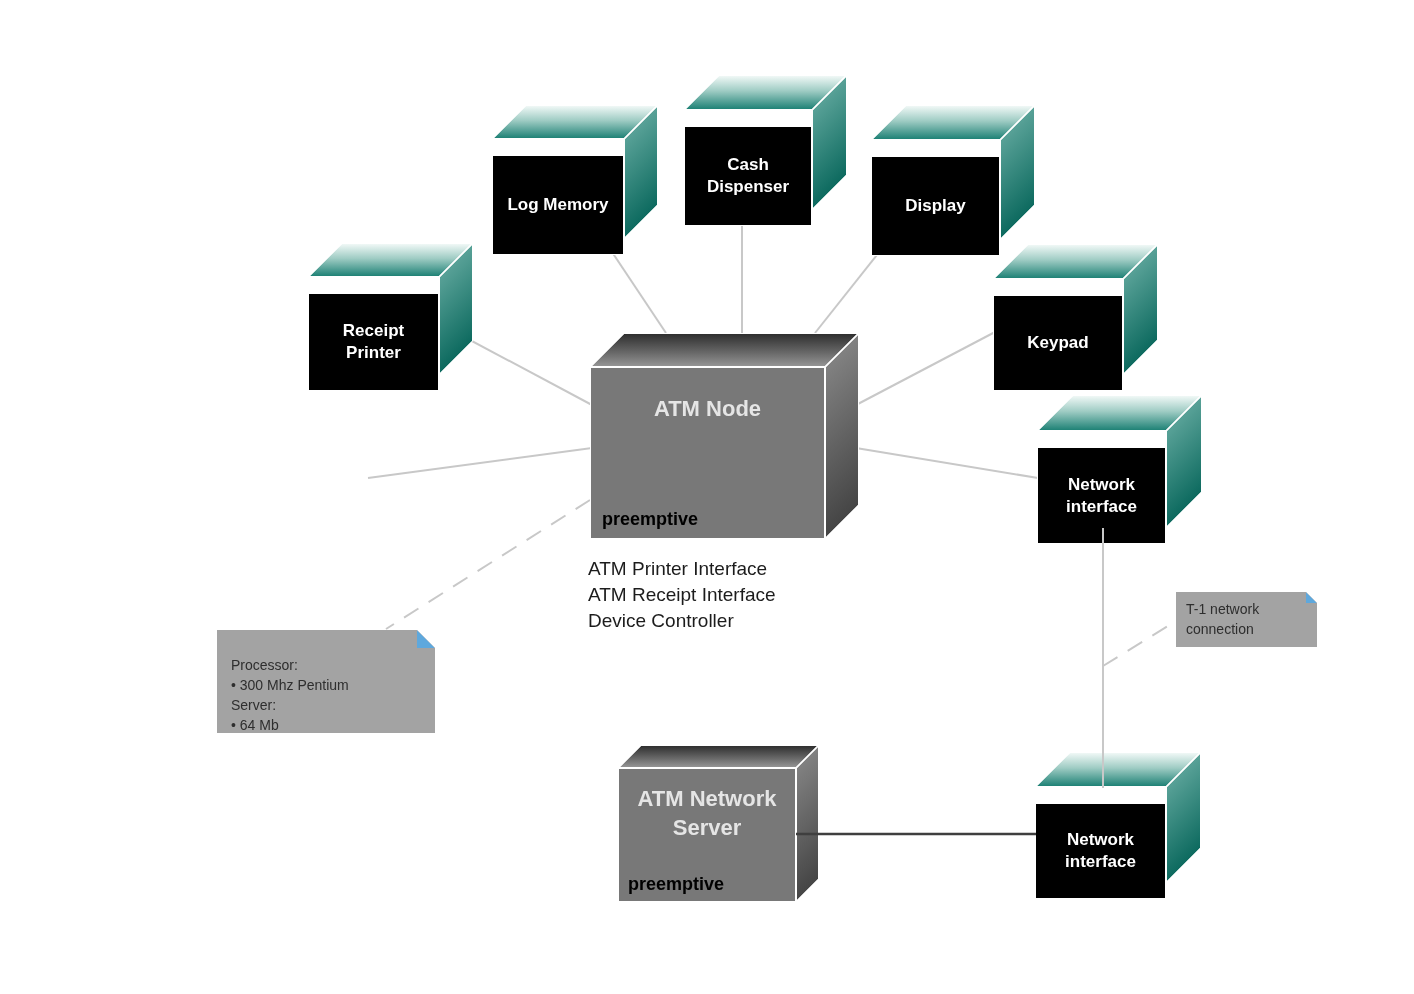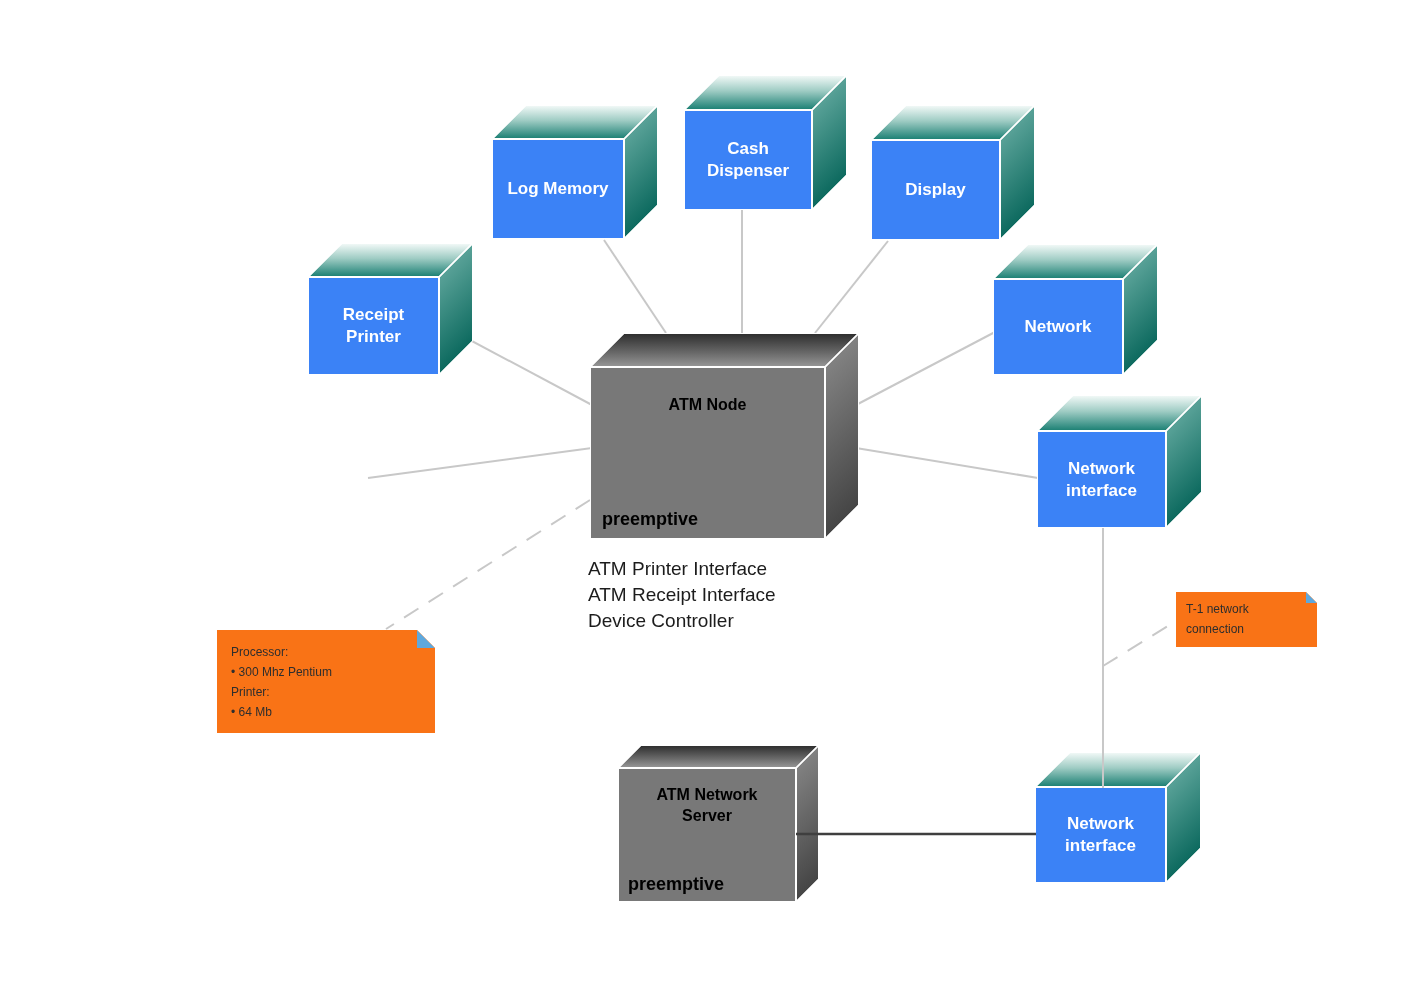--- a/index.html
+++ b/index.html
@@ -10,47 +10,47 @@
   svg.wires{position:absolute;left:0;top:0;z-index:1;}
   svg.wires-top{position:absolute;left:0;top:0;z-index:3;}
 
   
   .box{position:absolute;z-index:2;}
   .face{position:absolute;box-sizing:border-box;border:1px solid #ffffff;}
   .front{left:0;top:0;width:100%;height:100%;display:flex;align-items:center;justify-content:center;text-align:center;}
   .top{left:0;top:calc(-1 * var(--d));width:100%;height:var(--d);transform:skewX(-45deg);transform-origin:0 100%;}
   .side{right:calc(-1 * var(--d));top:0;width:var(--d);height:100%;transform:skewY(-45deg);transform-origin:0 0;}
 
-  .teal .front{background:#3b82f6;}
+  .teal .front{background:#000000;margin-top:16px;}
   .teal .top{background:linear-gradient(to bottom,#f0f8f6 0%,#9fccc4 45%,#1f8276 100%);}
   .teal .side{background:linear-gradient(to bottom,#58a197 0%,#0d6a5f 100%);}
 
   .gray .front{background:#787878;}
   .gray .top{background:linear-gradient(to bottom,#2f2f2f 0%,#6a6a6a 60%,#949494 100%);}
   .gray .side{background:linear-gradient(to bottom,#818181 0%,#454545 100%);}
 
   .lbl{color:#ffffff;font-size:17px;font-weight:700;line-height:1.28;}
   .lbl-narrow{max-width:92px;}
   .lbl-wide{max-width:116px;}
 
-  .big-title{position:absolute;left:0;right:0;text-align:center;color:#000000;
-             font-size:16px;font-weight:700;line-height:1.3;}
+  .big-title{position:absolute;left:0;right:0;text-align:center;color:#e5e5e5;
+             font-size:22px;font-weight:700;line-height:1.3;}
   .stereotype{position:absolute;color:#000000;font-size:18px;font-weight:600;}
 
   
   .components{position:absolute;left:588px;top:556px;z-index:2;color:#1c1c1c;
               font-size:19px;line-height:26px;}
 
   
-  .note{position:absolute;z-index:4;background:#f97316;
+  .note{position:absolute;z-index:4;background:#a3a3a3;
         clip-path:polygon(0 0,calc(100% - var(--fold)) 0,100% var(--fold),100% 100%,0 100%);
-        color:#2e2e2e;font-size:12px;line-height:20px;}
+        color:#2e2e2e;font-size:14px;line-height:20px;}
   .note .fold{position:absolute;top:0;right:0;width:var(--fold);height:var(--fold);
         background:#5ea8dd;clip-path:polygon(0 0,100% 100%,0 100%);border:0;}
-  .note .note-text{padding:12px 14px;}
+  .note .note-text{padding:25px 14px;}
 </style>
 </head>
 <body>
 
 <div id="canvas">
 
   <svg class="wires" width="1414" height="994" viewBox="0 0 1414 994">
     <line x1="604" y1="240" x2="666" y2="333" stroke="#c8c8c8" stroke-width="2"></line>
     <line x1="742" y1="210" x2="742" y2="333" stroke="#c8c8c8" stroke-width="2"></line>
     <line x1="888" y1="241" x2="815" y2="333" stroke="#c8c8c8" stroke-width="2"></line>
@@ -91,21 +91,21 @@
     <div class="face side"></div>
     <div class="face front">
       <span class="lbl lbl-wide">Display</span>
     </div>
   </div>
 
   <div class="box teal" style="left:993px;top:279px;width:130px;height:96px;--d:35px">
     <div class="face top"></div>
     <div class="face side"></div>
     <div class="face front">
-      <span class="lbl lbl-wide">Network</span>
+      <span class="lbl lbl-wide">Keypad</span>
     </div>
   </div>
 
 
   <div class="box teal" style="left:1037px;top:431px;width:129px;height:97px;--d:36px">
     <div class="face top"></div>
     <div class="face side"></div>
     <div class="face front">
       <span class="lbl lbl-narrow">Network interface</span>
     </div>
@@ -146,21 +146,21 @@
   <svg class="wires-top" width="1414" height="994" viewBox="0 0 1414 994">
     <line x1="1103" y1="528" x2="1103" y2="788" stroke="#c8c8c8" stroke-width="2"></line>
     <line x1="796" y1="834" x2="1036" y2="834" stroke="#3f3f3f" stroke-width="2.5"></line>
   </svg>
 
   <div class="note" style="left:217px;top:630px;width:218px;height:103px;--fold:18px">
     <div class="fold"></div>
     <div class="note-text">
       <div>Processor:</div>
       <div>• 300 Mhz Pentium</div>
-      <div>Printer:</div>
+      <div>Server:</div>
       <div>• 64 Mb</div>
     </div>
   </div>
 
   <div class="note" style="left:1176px;top:592px;width:141px;height:55px;--fold:11px">
     <div class="fold"></div>
     <div class="note-text" style="padding:7px 10px">
       <div>T-1 network</div>
       <div>connection</div>
     </div>

